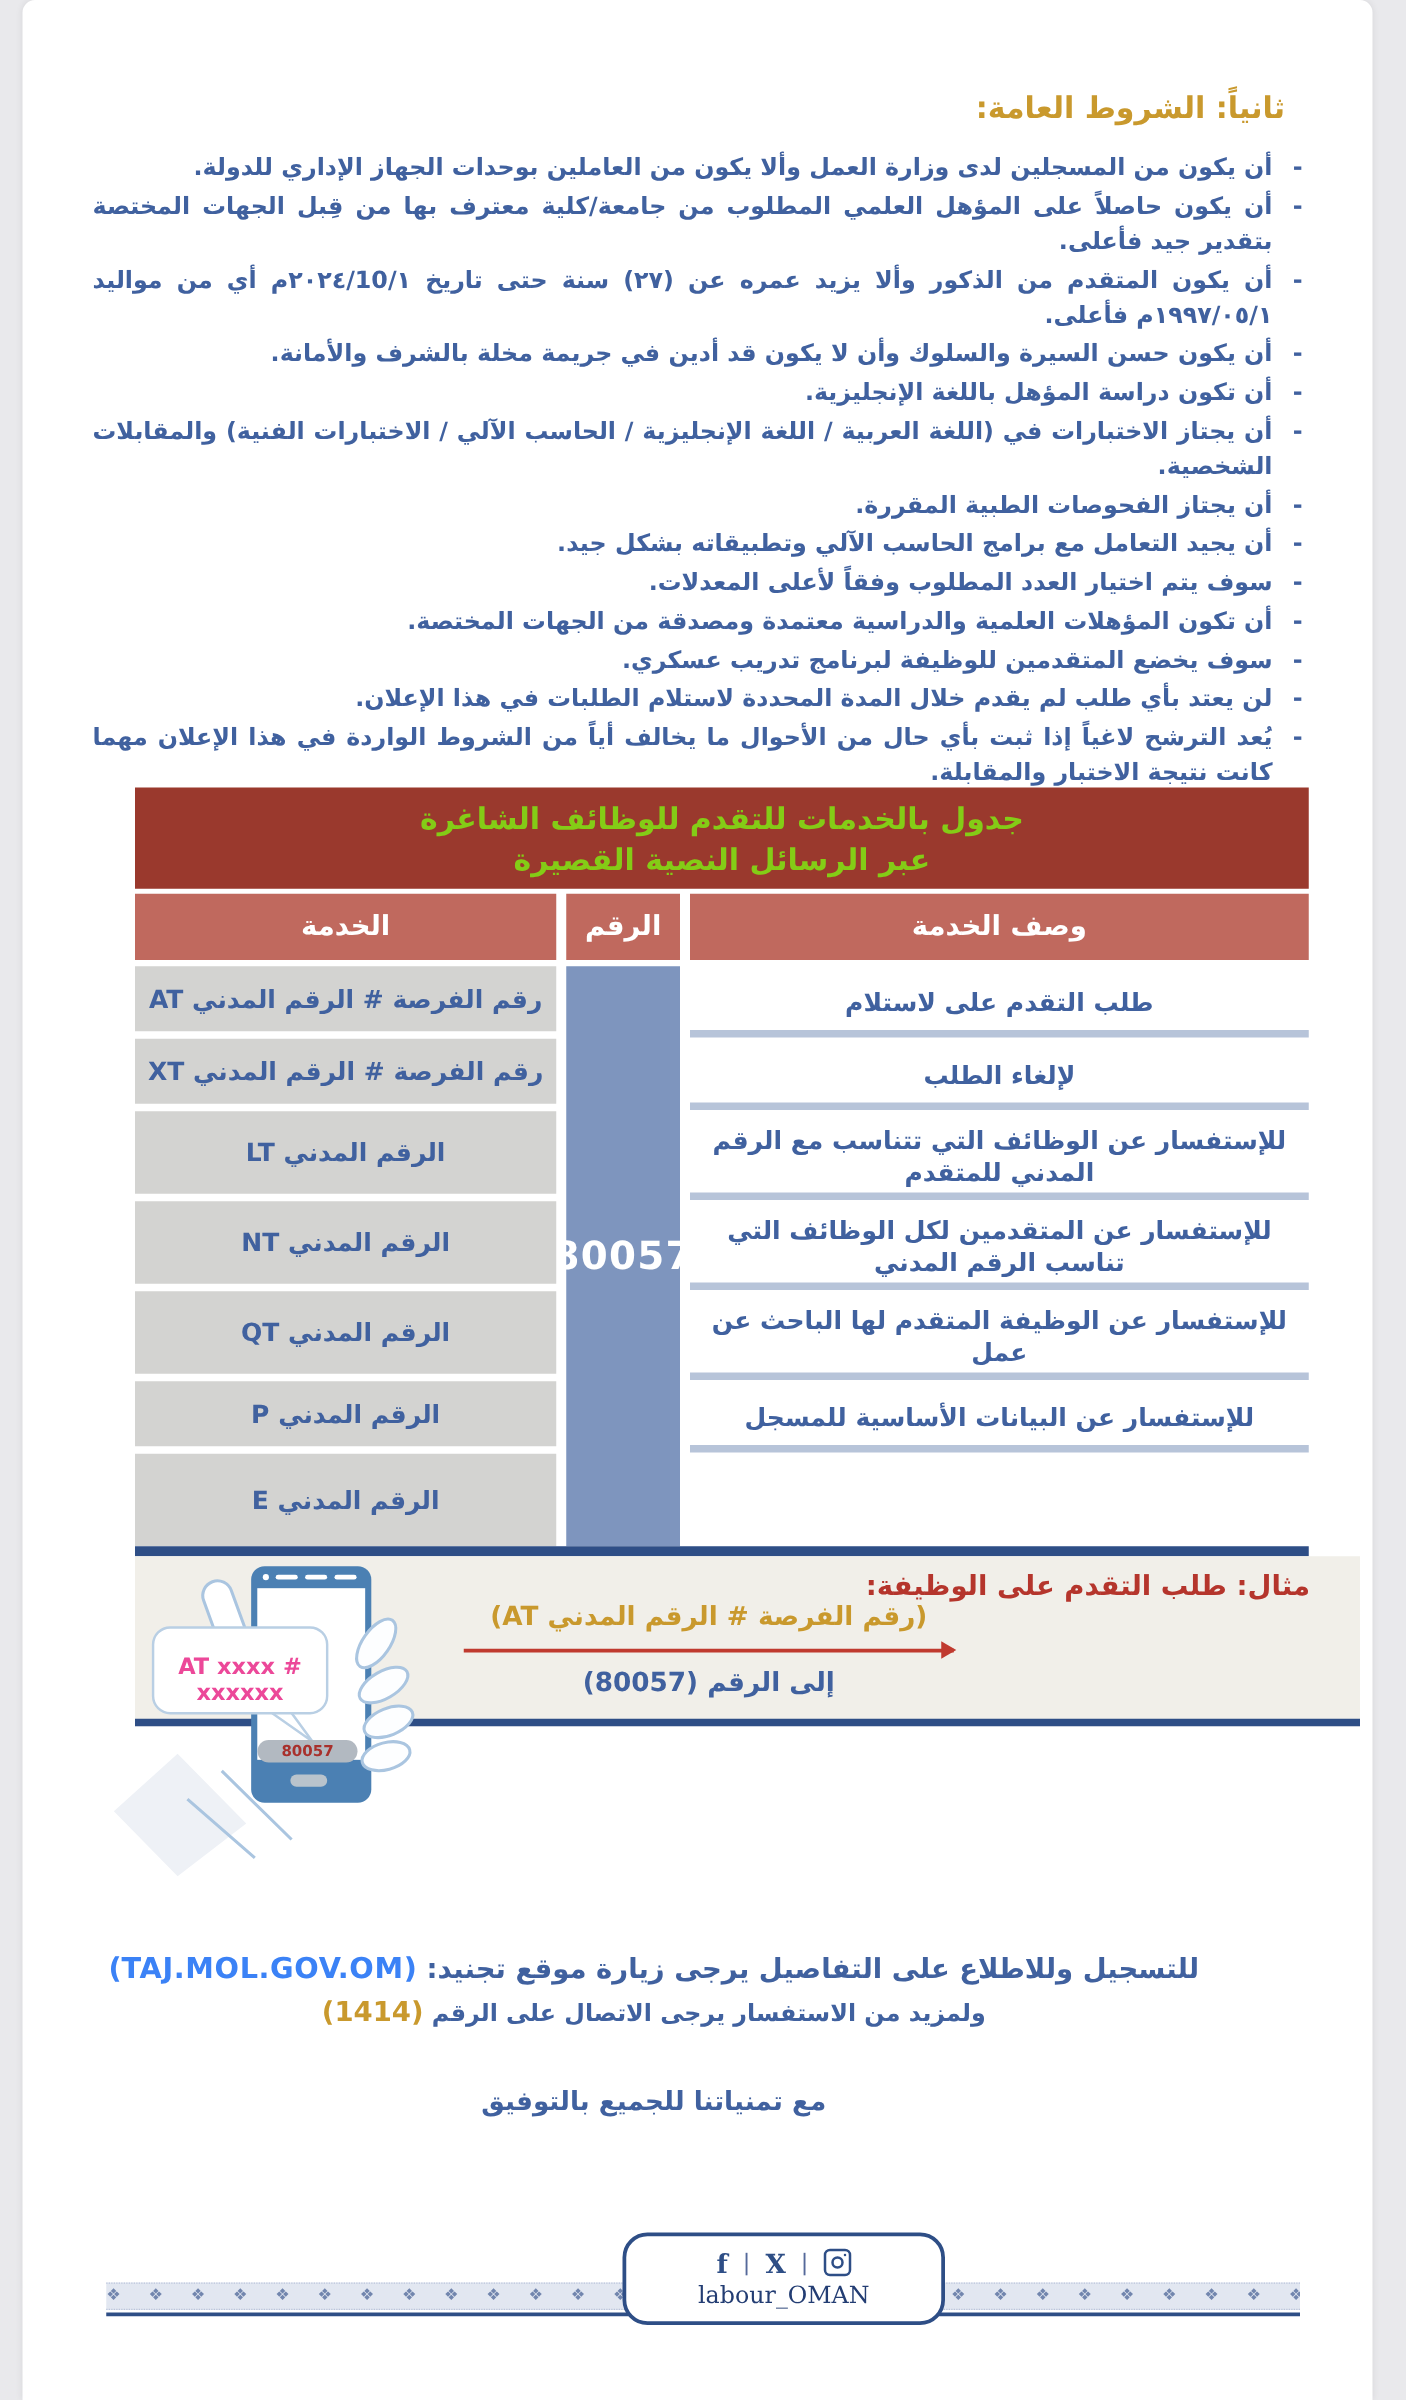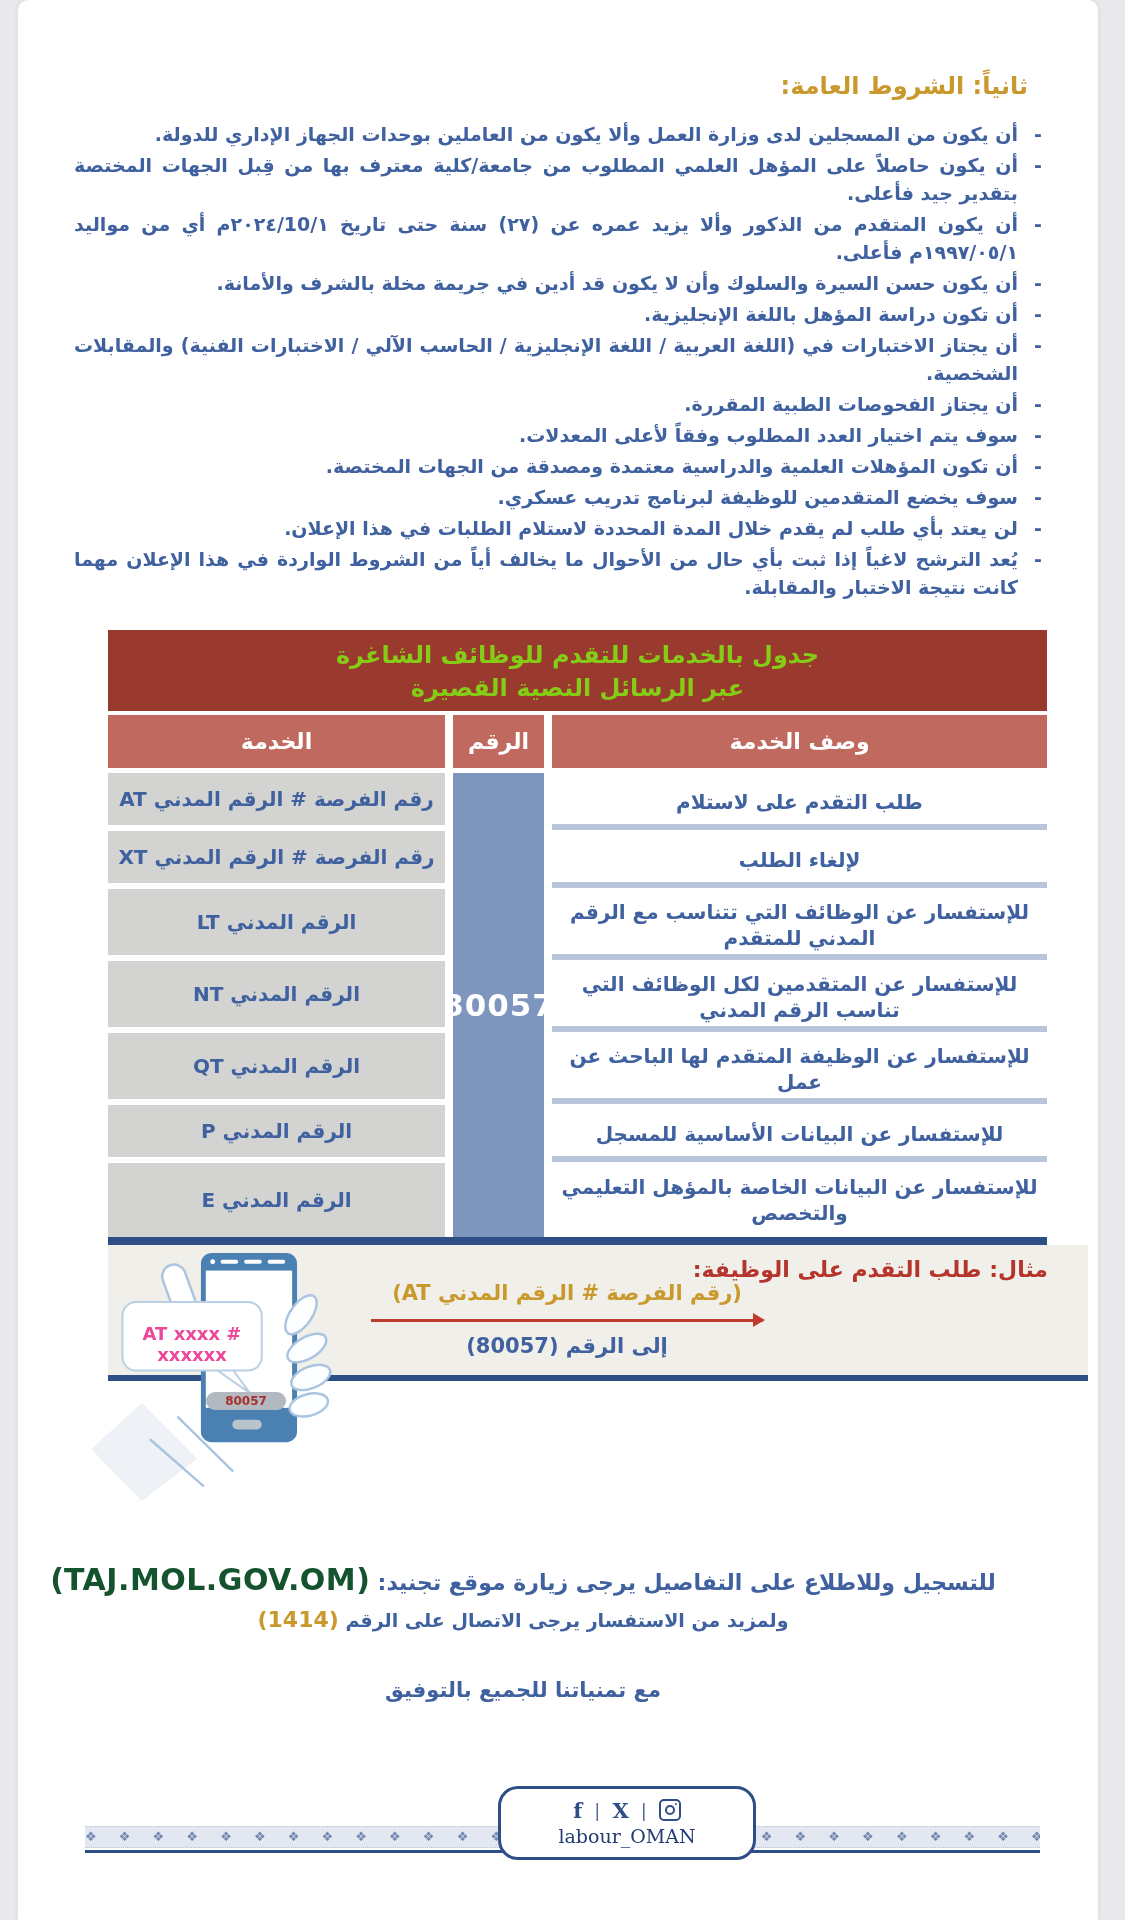--- a/index.html
+++ b/index.html
@@ -52,21 +52,21 @@
   
   .phone-illu{top:1248px;left:60px;width:340px;height:255px;}
   .bubble-text{top:1323px;left:100px;width:148px;text-align:center;color:#ec4899;
                font-size:18px;font-weight:bold;direction:ltr;z-index:4;}
   .code-pill{top:1392px;left:188px;width:80px;height:18px;background:#b2b9c1;border-radius:9px;
              color:#a8302c;font-size:12px;font-weight:bold;line-height:18px;text-align:center;z-index:4;}
 
   
   .bottom-info{top:1562px;left:0;right:70px;text-align:center;direction:rtl;}
   .reg-line{font-size:22px;font-weight:bold;color:#40619f;}
-  .reg-site{color:#14532d;font-size:30px;letter-spacing:.5px;}
+  .reg-site{color:#3b82f6;font-size:23px;letter-spacing:.5px;}
   .enq-line{margin-top:10px;font-size:19px;font-weight:bold;color:#40619f;}
   .enq-num{color:#c9992d;font-size:22px;}
   .closing{margin-top:46px;font-size:21px;font-weight:bold;color:#40619f;}
 
   
   .orn-band{top:1826px;left:67px;width:955px;height:20px;background:#e2e7f1;overflow:hidden;
             white-space:nowrap;text-align:center;color:#7286ae;font-size:13px;letter-spacing:9px;
             line-height:20px;border-top:1px dotted #b9c3da;border-bottom:1px dotted #b9c3da;}
   .orn-line{top:1850px;left:67px;width:955px;border-top:3px solid #2e4e86;}
   .social-badge{top:1786px;left:480px;width:258px;height:74px;background:#ffffff;
@@ -89,20 +89,21 @@
   <div class="abs sec-heading">ثانياً: الشروط العامة:</div>
 
   <div class="abs conditions">
     <div class="cond-item">أن يكون من المسجلين لدى وزارة العمل وألا يكون من العاملين بوحدات الجهاز الإداري للدولة.</div>
     <div class="cond-item">أن يكون حاصلاً على المؤهل العلمي المطلوب من جامعة/كلية معترف بها من قِبل الجهات المختصة بتقدير جيد فأعلى.</div>
     <div class="cond-item">أن يكون المتقدم من الذكور وألا يزيد عمره عن (٢٧) سنة حتى تاريخ ٢٠٢٤/10/١م أي من مواليد ١٩٩٧/٠٥/١م فأعلى.</div>
     <div class="cond-item">أن يكون حسن السيرة والسلوك وأن لا يكون قد أدين في جريمة مخلة بالشرف والأمانة.</div>
     <div class="cond-item">أن تكون دراسة المؤهل باللغة الإنجليزية.</div>
     <div class="cond-item">أن يجتاز الاختبارات في (اللغة العربية / اللغة الإنجليزية / الحاسب الآلي / الاختبارات الفنية) والمقابلات الشخصية.</div>
     <div class="cond-item">أن يجتاز الفحوصات الطبية المقررة.</div>
+    <div class="cond-item">أن يجيد التعامل مع برامج الحاسب الآلي وتطبيقاته بشكل جيد.</div>
     <div class="cond-item">سوف يتم اختيار العدد المطلوب وفقاً لأعلى المعدلات.</div>
     <div class="cond-item">أن تكون المؤهلات العلمية والدراسية معتمدة ومصدقة من الجهات المختصة.</div>
     <div class="cond-item">سوف يخضع المتقدمين للوظيفة لبرنامج تدريب عسكري.</div>
     <div class="cond-item">لن يعتد بأي طلب لم يقدم خلال المدة المحددة لاستلام الطلبات في هذا الإعلان.</div>
     <div class="cond-item">يُعد الترشح لاغياً إذا ثبت بأي حال من الأحوال ما يخالف أياً من الشروط الواردة في هذا الإعلان مهما كانت نتيجة الاختبار والمقابلة.</div>
   </div>
 
   <div class="abs jobs-table">
     <div class="t-title">
       <div>جدول بالخدمات للتقدم للوظائف الشاغرة</div>
@@ -126,21 +127,20 @@
 
       <div class="cell-desc divided" style="grid-area:4/1">للإستفسار عن المتقدمين لكل الوظائف التي تناسب الرقم المدني</div>
       <div class="cell-srv" style="grid-row:4">الرقم المدني NT</div>
 
       <div class="cell-desc divided" style="grid-area:5/1">للإستفسار عن الوظيفة المتقدم لها الباحث عن عمل</div>
       <div class="cell-srv" style="grid-row:5">الرقم المدني QT</div>
 
       <div class="cell-desc divided" style="grid-area:6/1">للإستفسار عن البيانات الأساسية للمسجل</div>
       <div class="cell-srv" style="grid-row:6">الرقم المدني P</div>
 
-      <div class="cell-desc" style="grid-area:7/1">للإستفسار عن البيانات الخاصة بالمؤهل التعليمي والتخصص</div>
       <div class="cell-srv last" style="grid-row:7">الرقم المدني E</div>
     </div>
   </div>
 
   <div class="abs table-bottom-line"></div>
 
   <div class="abs example-box">
     <div class="ex-heading">مثال: طلب التقدم على الوظيفة:</div>
     <div class="ex-mid">
       <div class="ex-format">(رقم الفرصة # الرقم المدني AT)</div>

